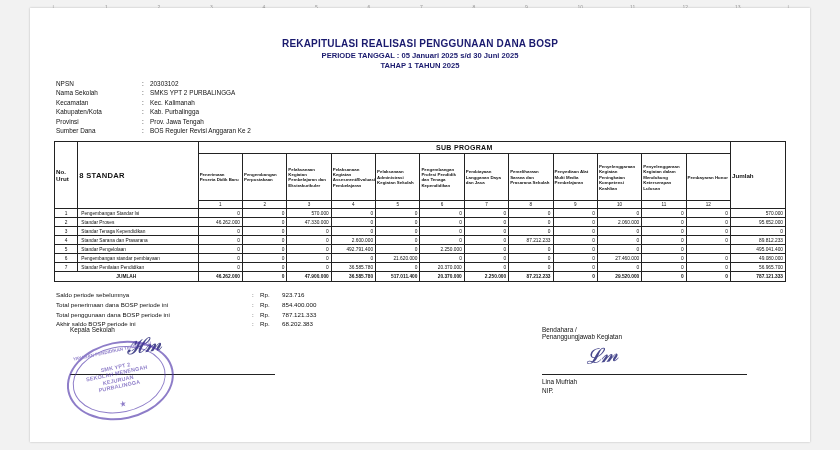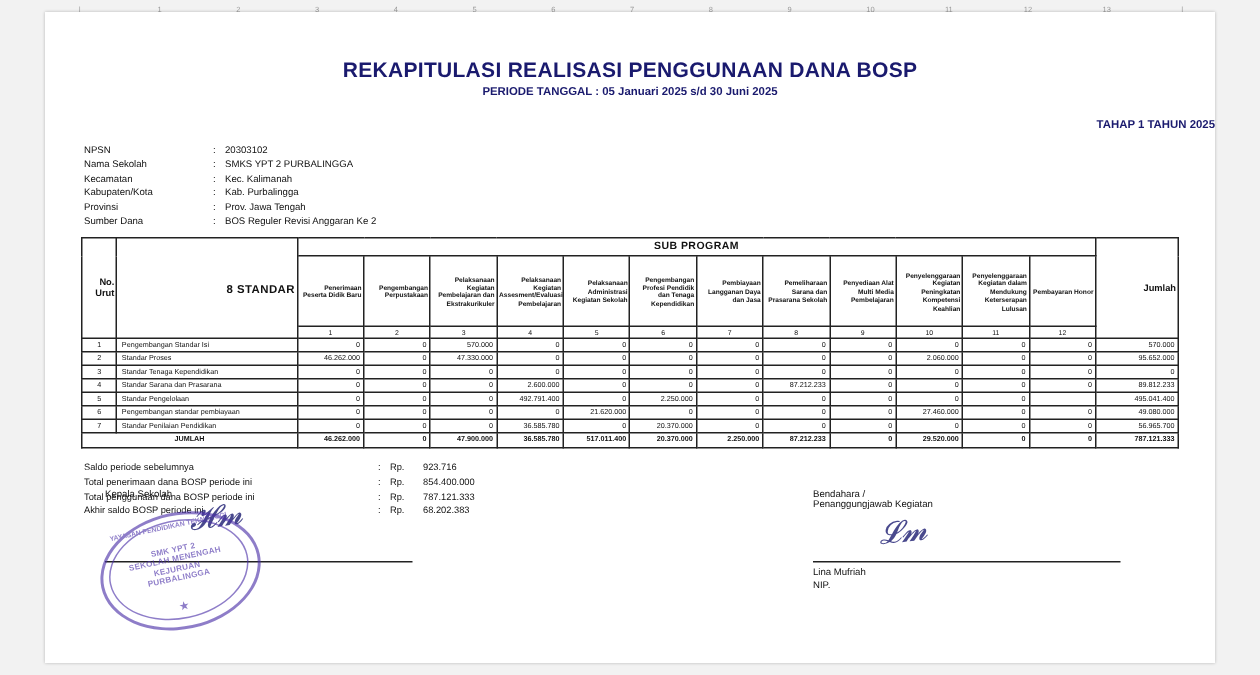--- a/index.html
+++ b/index.html
@@ -15,49 +15,49 @@
   }
   .rulerbar{
     position:absolute;left:0;top:0;width:840px;height:16px;
     background:#f2f2f2;
   }
   .ruler-tick{
     position:absolute;top:4px;font-size:5px;color:#9a9a9a;
   }
   
   .doc-title{
-    text-align:center;font-weight:bold;font-size:14px;color:#1a1a6e;
+    text-align:center;font-weight:bold;font-size:10px;color:#1a1a6e;
     letter-spacing:.2px;margin-top:30px;
   }
   .doc-sub{
     text-align:center;font-weight:bold;font-size:7.6px;color:#1a1a6e;margin-top:2px;
   }
   .doc-sub2{
-    text-align:right;font-weight:bold;font-size:7.6px;color:#1a1a6e;margin-top:13px;
+    text-align:center;font-weight:bold;font-size:7.6px;color:#1a1a6e;margin-top:1px;
   }
   
   .ident{
     margin-top:9px;margin-left:26px;font-size:6.4px;color:#111;
   }
   .ident .row{display:flex;line-height:9.4px;}
   .ident .k{width:86px;}
   .ident .c{width:8px;}
   .ident .v{}
   
   table{
     border-collapse:collapse;margin:6px auto 0 auto;width:732px;
     font-size:5.2px;color:#111;table-layout:fixed;
   }
   td,th{border:.6px solid #222;padding:0;}
   th{font-weight:bold;}
   .subprog{
     text-align:center;font-size:7px;font-weight:bold;letter-spacing:.3px;height:11px;
   }
   .colhdr{
-    text-align:right;vertical-align:middle;font-size:4.4px;line-height:5.4px;
+    text-align:left;vertical-align:middle;font-size:4.4px;line-height:5.4px;
     padding:1px 1px;height:44px;
   }
   .nohdr{font-size:6.2px;line-height:7px;}
   .stdhdr{font-size:7.6px;letter-spacing:.3px;}
   .jmlhdr{font-size:6.2px;}
   .numrow td{text-align:center;font-size:4.6px;height:7px;}
   .drow td{height:8px;font-size:4.8px;}
   .c-no{text-align:center;}
   .c-lbl{padding-left:3px;text-align:left;}
   .c-num{text-align:right;padding-right:2px;}

